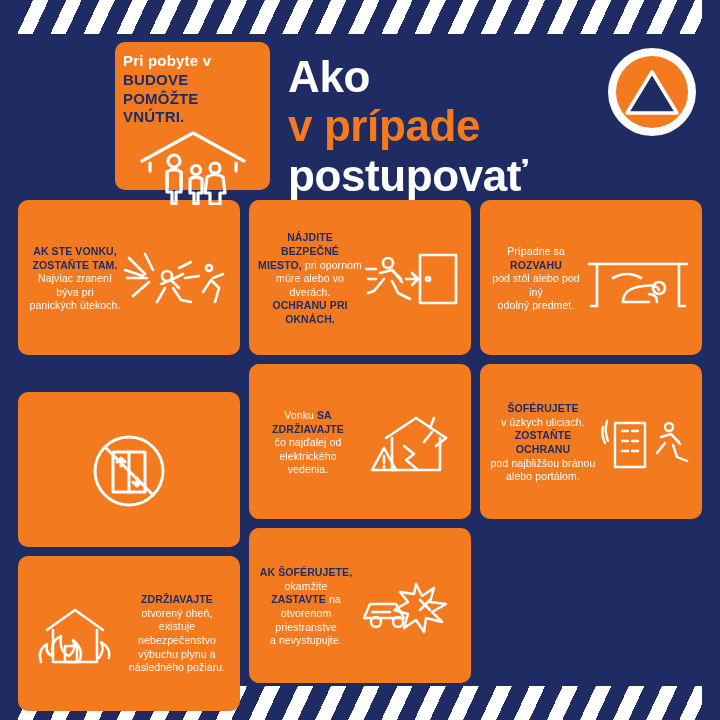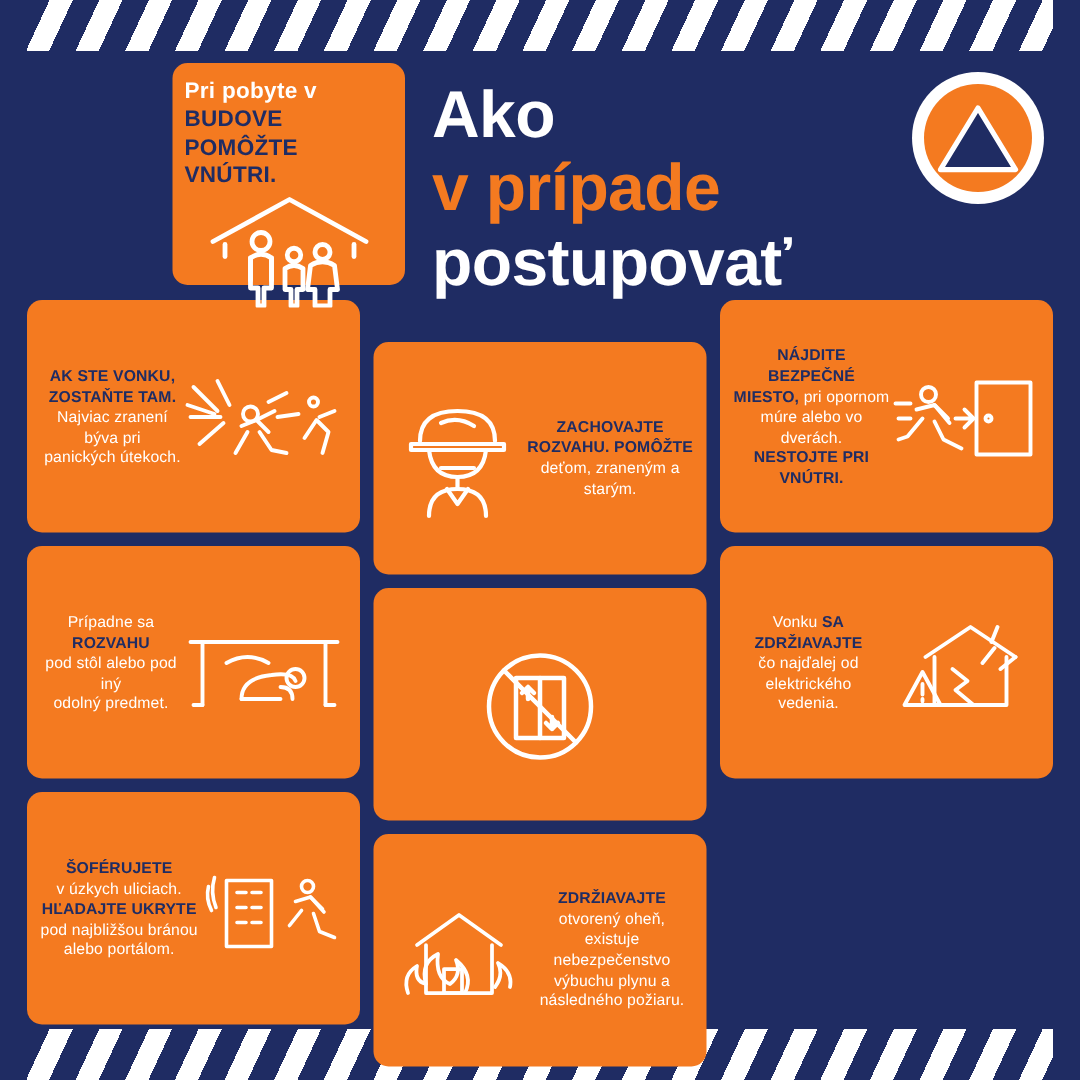--- a/index.html
+++ b/index.html
@@ -232,41 +232,24 @@
             <path d="M42 40 l-8 14"></path>
             <path d="M50 40 l8 12 l10 2"></path>
             <path d="M56 20 l12 -6 M62 30 l14 -2"></path>
             <circle cx="86" cy="20" r="3"></circle>
             <path d="M80 44 l8 -12 l8 8 l-4 14"></path>
             <path d="M90 30 l10 -4"></path>
           </svg>
         </div>
       </div>
 
-      <div class="card text-bottom offset">
-        <div class="art">
-          <svg width="82" height="78" viewBox="0 0 82 78" fill="none" stroke="#ffffff" stroke-width="2.8" stroke-linecap="round" stroke-linejoin="round">
-            <path d="M16 26 q0 -20 25 -20 q25 0 25 20"></path>
-            <path d="M10 28 h62 v4 h-62 z"></path>
-            <path d="M30 14 q11 -5 22 2"></path>
-            <path d="M22 32 q2 18 19 18 q17 0 19 -18"></path>
-            <path d="M30 44 h22"></path>
-            <path d="M41 50 v8"></path>
-            <path d="M22 76 q0 -18 19 -18 q19 0 19 18"></path>
-            <path d="M34 58 l7 10 l7 -10"></path>
-          </svg>
-        </div>
-        <div class="txt">
-          <span class="dark">ZACHOVAJTE<br>ROZVAHU. POMÔŽTE</span><br>deťom, zraneným a<br>starým.
-        </div>
-      </div>
-
-      <div class="card">
-        <div class="txt">
-          <span class="dark">NÁJDITE BEZPEČNÉ<br>MIESTO,</span> pri opornom<br>múre alebo vo dverách.<br><span class="dark">NESTOJTE PRI VNÚTRI.</span>
+
+      <div class="card">
+        <div class="txt">
+          <span class="dark">NÁJDITE BEZPEČNÉ<br>MIESTO,</span> pri opornom<br>múre alebo vo dverách.<br><span class="dark">OCHRANU PRI OKNÁCH.</span>
         </div>
         <div class="art">
           <svg width="100" height="56" viewBox="0 0 100 56" fill="none" stroke="#ffffff" stroke-width="2.6" stroke-linecap="round" stroke-linejoin="round">
             <rect x="58" y="4" width="36" height="48"></rect>
             <circle cx="66" cy="28" r="2"></circle>
             <circle cx="26" cy="12" r="5"></circle>
             <path d="M18 22 l12 -3 l9 9"></path>
             <path d="M30 19 l10 12"></path>
             <path d="M22 28 l-10 12 l-6 2"></path>
             <path d="M30 30 l6 12 l12 6"></path>
@@ -318,21 +301,21 @@
             <path d="M46 34 l10 8 l-8 6 l12 10"></path>
             <path d="M66 30 l8 -10 M78 34 l10 -8 M72 16 l4 -10"></path>
             <path d="M14 58 L26 36 L38 58 Z"></path>
             <path d="M26 44 v7 M26 54 v1.5"></path>
           </svg>
         </div>
       </div>
 
       <div class="card">
         <div class="txt">
-          <span class="dark">ŠOFÉRUJETE</span><br>v úzkych uliciach.<br><span class="dark">HĽADAJTE UKRYTE</span><br>pod najbližšou bránou<br>alebo portálom.
+          <span class="dark">ŠOFÉRUJETE</span><br>v úzkych uliciach.<br><span class="dark">ZOSTAŇTE OCHRANU</span><br>pod najbližšou bránou<br>alebo portálom.
         </div>
         <div class="art">
           <svg width="96" height="52" viewBox="0 0 96 52" fill="none" stroke="#ffffff" stroke-width="2.4" stroke-linecap="round" stroke-linejoin="round">
             <rect x="18" y="6" width="30" height="44"></rect>
             <path d="M25 14 h6 M35 14 h6 M25 24 h6 M35 24 h6 M25 34 h6 M35 34 h6"></path>
             <circle cx="72" cy="10" r="4"></circle>
             <path d="M64 20 l10 -3 l8 8"></path>
             <path d="M74 17 l9 10"></path>
             <path d="M68 26 l-8 10"></path>
             <path d="M76 28 l4 12 l10 4"></path>
@@ -349,16 +332,31 @@
             <path d="M38 40 h12 v16 h-12 z"></path>
             <path d="M14 56 q-4 -12 6 -18 q-2 10 6 12 q-4 -14 8 -20 q-2 16 8 20 q8 -6 4 -16 q12 10 6 22"></path>
             <path d="M72 52 q6 -8 2 -16 q10 6 8 16"></path>
           </svg>
         </div>
         <div class="txt">
           <span class="dark">ZDRŽIAVAJTE</span><br>otvorený oheň, existuje<br>nebezpečenstvo<br>výbuchu plynu a<br>následného požiaru.
         </div>
       </div>
 
+      <div class="card">
+        <div class="txt">
+          <span class="dark">AK ŠOFÉRUJETE,</span><br>okamžite <span class="dark">ZASTAVTE</span> na<br>otvorenom priestranstve<br>a nevystupujte.
+        </div>
+        <div class="art">
+          <svg width="108" height="58" viewBox="0 0 108 58" fill="none" stroke="#ffffff" stroke-width="2.5" stroke-linecap="round" stroke-linejoin="round">
+            <path d="M10 40 l6 -14 h26 l8 14 z"></path>
+            <circle cx="22" cy="44" r="5"></circle>
+            <circle cx="44" cy="44" r="5"></circle>
+            <path d="M18 34 h18"></path>
+            <path d="M62 6 l6 12 l12 -8 l-4 14 l16 2 l-14 8 l10 10 l-16 -4 l-2 14 l-8 -12 l-12 8 l4 -14 l-14 -4 l14 -8 l-8 -10 l14 2 z"></path>
+            <path d="M66 22 l10 10 M76 22 l-10 10"></path>
+          </svg>
+        </div>
+      </div>
 
     </div>
   </div>
 </div>
 
 </body></html>

